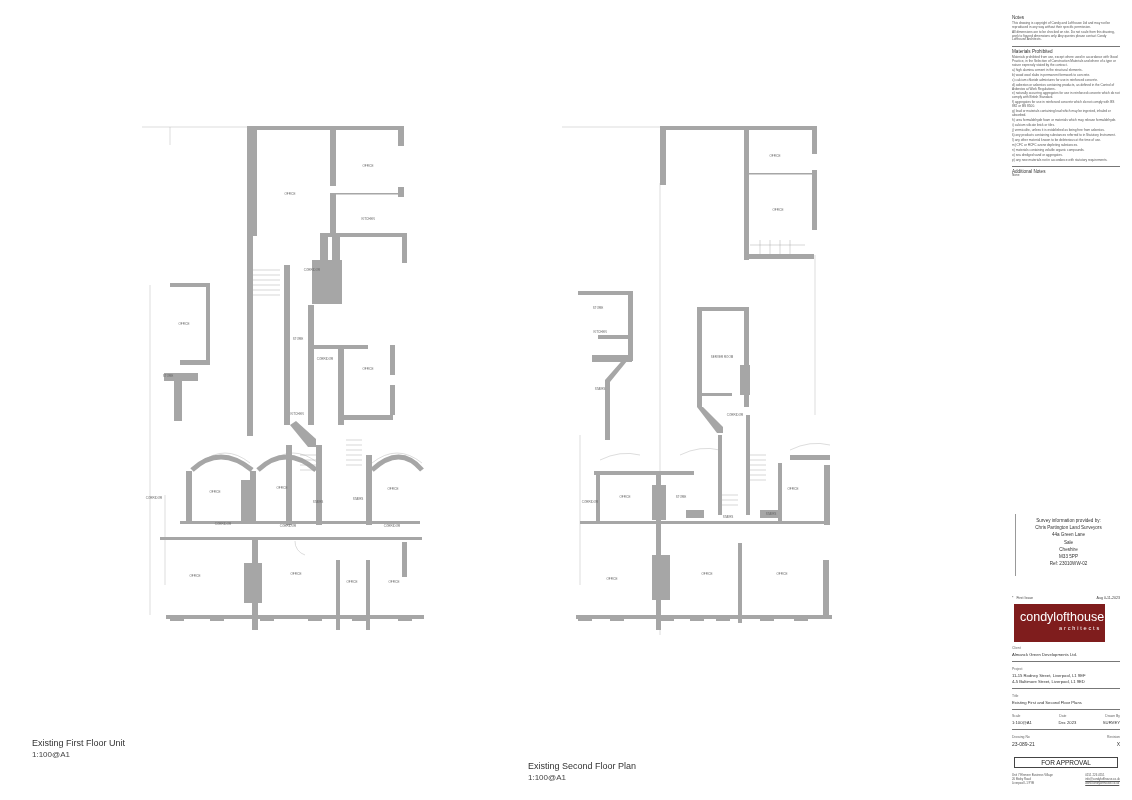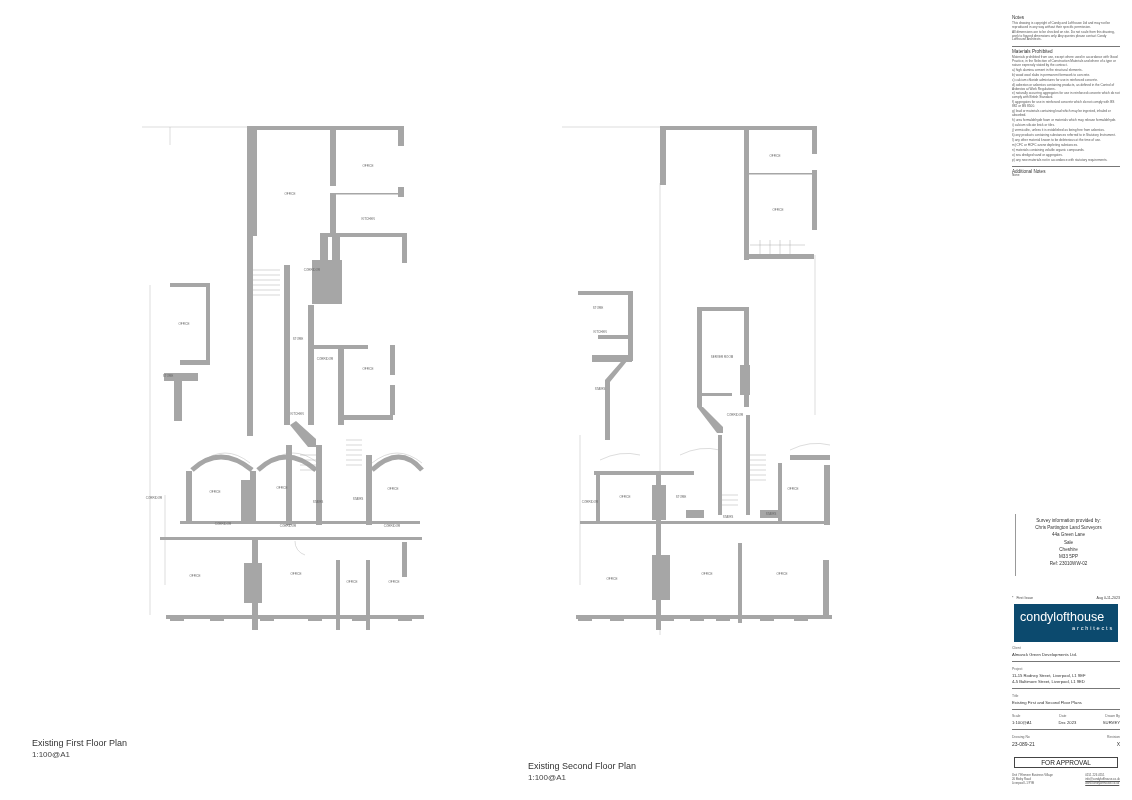--- a/index.html
+++ b/index.html
@@ -8,21 +8,21 @@
   .plan{position:absolute;}
   .plan svg{display:block;}
   .plan-caption{position:absolute;font-size:9px;line-height:11px;color:#333;}
   .plan-caption .scale{font-size:8px;color:#444;}
   .tb{position:absolute;left:1012px;top:0;width:108px;height:800px;font-size:3.2px;color:#555;}
   .tb .hdr{font-size:4.6px;color:#333;margin:0;}
   .rule{height:0;border-top:0.6px solid #777;margin:2px 0;}
   .notes-text p{margin:0 0 1.2px 0;line-height:3.8px;}
   .survey{position:absolute;left:1015px;top:514px;width:106px;height:62px;border-left:0.6px solid #999;text-align:center;font-size:4.6px;line-height:7.2px;color:#333;padding-top:3px;box-sizing:border-box;}
   .rev{position:absolute;left:1012px;top:596px;width:108px;font-size:3.6px;color:#444;display:flex;justify-content:space-between;}
-  .logo{position:absolute;left:1014px;top:604px;width:104px;height:38px;background:#0c4a6e;color:#fff;box-sizing:border-box;padding:7px 4px 0 6px;}
+  .logo{position:absolute;left:1014px;top:604px;width:91px;height:38px;background:#7f1d1d;color:#fff;box-sizing:border-box;padding:7px 4px 0 6px;}
   .logo .l1{font-size:12.5px;letter-spacing:0px;line-height:13px;}
   .logo .l2{font-size:5.6px;letter-spacing:1.8px;text-align:right;margin-top:1px;}
   .field{position:absolute;left:1012px;width:108px;font-size:3.6px;color:#444;}
   .field .lbl{font-size:3.4px;color:#666;}
   .field .val{font-size:4.2px;color:#333;margin-top:2px;}
   .row3{display:flex;justify-content:space-between;}
   .approval{position:absolute;left:1014px;top:757px;width:104px;height:11px;border:0.7px solid #444;box-sizing:border-box;text-align:center;font-size:6.5px;line-height:10px;color:#222;}
   .office{position:absolute;left:1012px;top:773px;width:108px;display:flex;justify-content:space-between;font-size:2.9px;color:#555;line-height:4.2px;}
   .office a{color:#555;text-decoration:underline;}
 </style>
@@ -140,21 +140,21 @@
         <text x="218" y="385">STAIRS</text>
         <text x="253" y="375">OFFICE</text>
         <text x="55" y="462">OFFICE</text>
         <text x="156" y="460">OFFICE</text>
         <text x="212" y="468">OFFICE</text>
         <text x="254" y="468">OFFICE</text>
       </g>
     </svg>
   </div>
   <div class="plan-caption" style="left:32px;top:738px;">
-    <div>Existing First Floor Plan</div>
+    <div>Existing First Floor Unit</div>
     <div class="scale">1:100@A1</div>
   </div>
 
   <div class="plan" style="left:560px;top:115px;">
     <svg width="290" height="520" viewBox="0 0 290 520">
       <g fill="none" stroke="#bbb" stroke-width="0.5">
         <line x1="2" y1="12" x2="100" y2="12"></line>
         <line x1="100" y1="68" x2="100" y2="520"></line>
         <line x1="255" y1="140" x2="255" y2="300"></line>
         <line x1="20" y1="320" x2="20" y2="470"></line>

